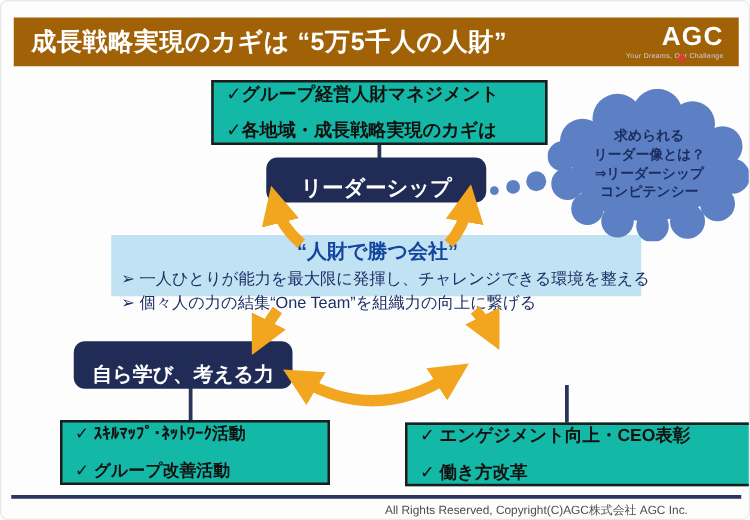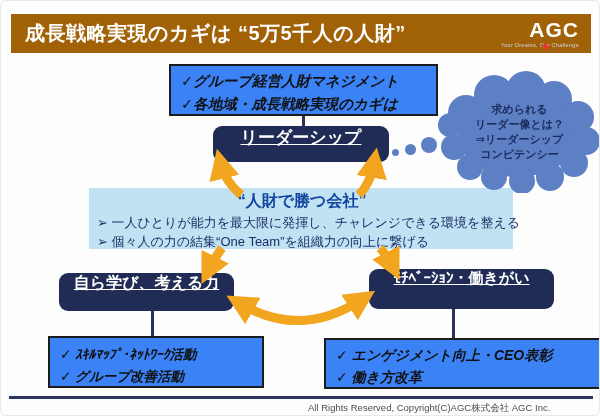--- a/index.html
+++ b/index.html
@@ -11,42 +11,42 @@
   
   .header-bar{position:absolute;left:10px;top:13px;width:580px;height:39px;
     background:#a16207;display:flex;align-items:center;box-sizing:border-box;
     padding:0 10px 0 14px;z-index:2;}
   .page-title{flex:1;color:#ffffff;font-size:20px;font-weight:bold;letter-spacing:.5px;white-space:nowrap;}
   .logo-block{text-align:right;line-height:1;margin-right:2px;position:relative;}
   .logo-text{color:#fff;font-size:21px;font-weight:800;letter-spacing:1px;position:relative;display:inline-block;}
   .logo-dot{position:absolute;left:54%;bottom:-1px;width:5px;height:5px;background:#e63532;transform:rotate(45deg);}
   .logo-tagline{color:#cdd5ea;font-size:5.5px;margin-top:3px;letter-spacing:.3px;white-space:nowrap;}
   
-  .yellow-box{position:absolute;background:#3b82f6;border:2px solid #1c1c1c;box-sizing:border-box;
-    display:flex;flex-direction:column;justify-content:flex-end;padding-left:10px;gap:4px;z-index:2;font-style:italic;}
+  .yellow-box{position:absolute;background:#14b8a6;border:2px solid #1c1c1c;box-sizing:border-box;
+    display:flex;flex-direction:column;justify-content:space-between;padding-left:10px;gap:4px;z-index:2;}
   .yellow-box .line{font-weight:bold;color:#111;white-space:nowrap;}
   .top-callout{left:168px;top:63px;width:269px;height:52px;}
   .top-callout .line{font-size:14.5px;}
   .left-callout{left:47px;top:335px;width:216px;height:52px;}
   .left-callout .line{font-size:13.5px;}
   .right-callout{left:323px;top:337px;width:312px;height:51px;}
   .right-callout .line{font-size:14px;}
   
-  .navy-box{position:absolute;background:#202c55;border-radius:9px;display:flex;align-items:flex-start;
-    justify-content:center;color:#fff;font-weight:bold;z-index:2;text-decoration:underline;}
+  .navy-box{position:absolute;background:#202c55;border-radius:9px;display:flex;align-items:flex-end;
+    justify-content:center;color:#fff;font-weight:bold;z-index:2;}
   .leadership-box{left:212px;top:125px;width:176px;height:36px;font-size:17px;}
   .learn-box{left:58px;top:272px;width:175px;height:38px;font-size:16px;}
   .motivation-box{left:368px;top:268px;width:185px;height:40px;font-size:15px;}
   
   .v-line{position:absolute;width:3px;background:#2a3459;z-index:1;}
   .v1{left:301px;top:113px;height:14px;}
   .v2{left:150px;top:309px;height:27px;}
   .v3{left:451px;top:307px;height:31px;}
   
-  .center-box{position:absolute;left:88px;top:187px;width:424px;height:61px;background:#c0e2f3;
+  .center-box{position:absolute;left:88px;top:187px;width:424px;height:49px;background:#c0e2f3;
     box-sizing:border-box;padding:3px 6px 0 8px;z-index:1;}
   .vision-title{text-align:center;color:#1345a0;font-size:16px;font-weight:bold;margin-bottom:2px;}
   .vision-bullet{color:#1c2f66;font-size:13px;line-height:1.45;white-space:nowrap;}
   
   .thought-dot{position:absolute;background:#5d7fc4;border-radius:50%;z-index:2;}
   .dot-s{left:391px;top:148px;width:7px;height:7px;}
   .dot-m{left:404px;top:143px;width:11px;height:11px;}
   .dot-l{left:420px;top:136px;width:16px;height:16px;}
   .cloud{position:absolute;left:437px;top:70px;width:163px;height:122px;z-index:2;}
   .cloud svg{position:absolute;left:0;top:0;}
@@ -118,23 +118,20 @@
 
   <div class="center-box">
     <div class="vision-title">“人財で勝つ会社”</div>
     <div class="vision-bullet">➢ 一人ひとりが能力を最大限に発揮し、チャレンジできる環境を整える</div>
     <div class="vision-bullet">➢ 個々人の力の結集“One Team”を組織力の向上に繋げる</div>
   </div>
 
   <div class="navy-box learn-box">
     <span>自ら学び、考える力</span>
   </div>
-  <div class="navy-box motivation-box">
-    <span>ﾓﾁﾍﾞｰｼｮﾝ・働きがい</span>
-  </div>
 
   <div class="yellow-box left-callout">
     <div class="line">✓ ｽｷﾙﾏｯﾌﾟ･ﾈｯﾄﾜｰｸ活動</div>
     <div class="line">✓ グループ改善活動</div>
   </div>
   <div class="yellow-box right-callout">
     <div class="line">✓ エンゲジメント向上・CEO表彰</div>
     <div class="line">✓ 働き方改革</div>
   </div>
 

